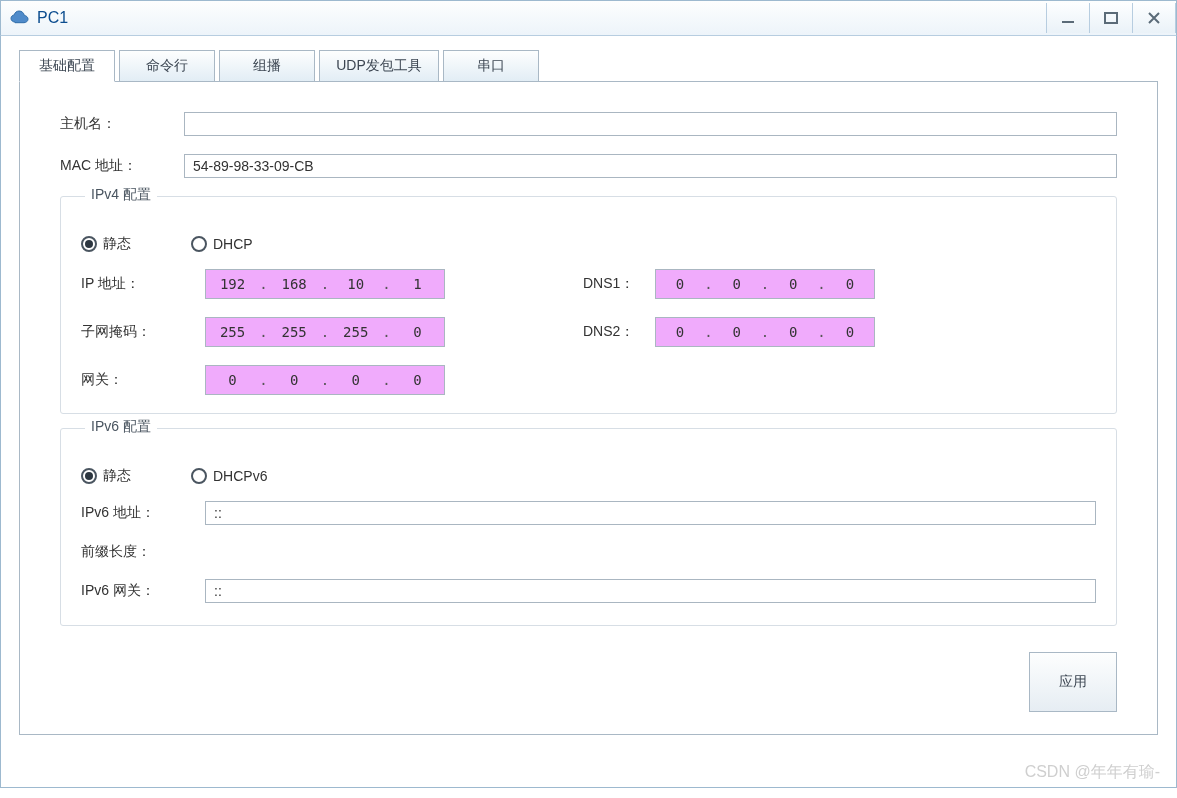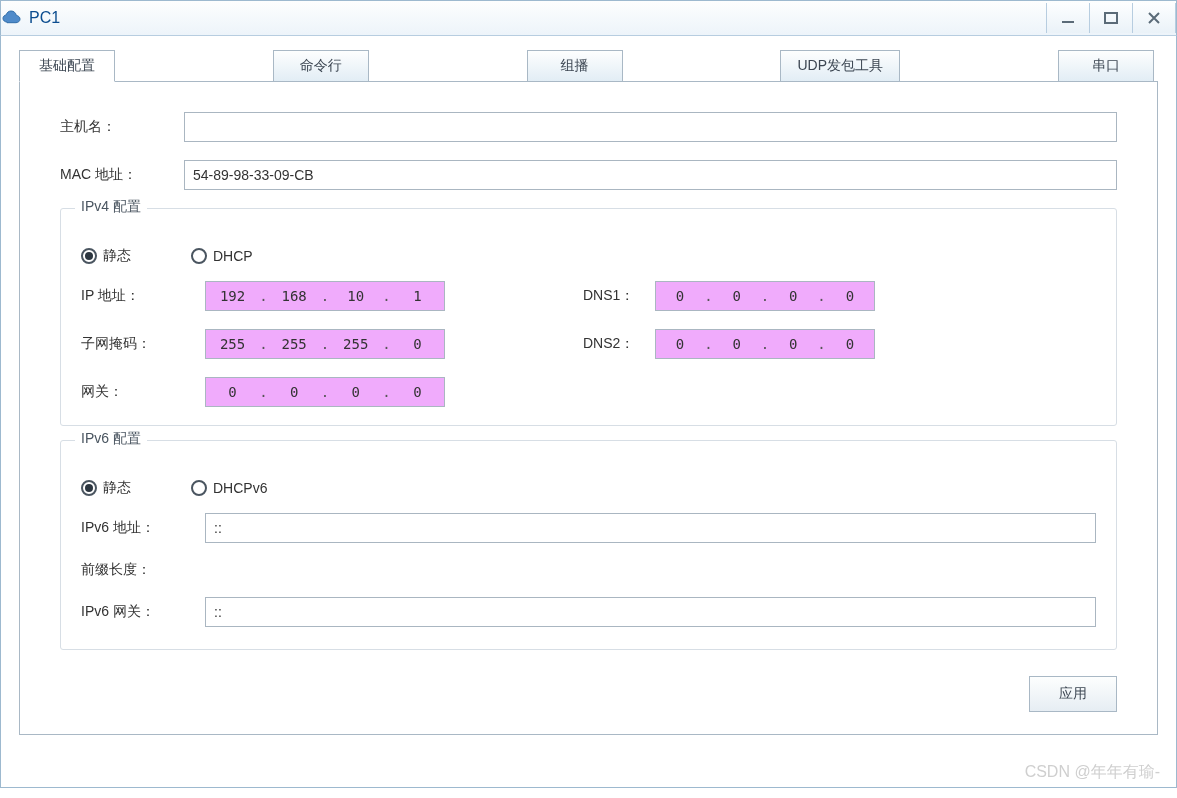--- a/index.html
+++ b/index.html
@@ -20,20 +20,21 @@
     justify-content: space-between;
     height: 36px;
     background: linear-gradient(#fdfefe, #edf4fa);
     border: 1px solid #9db9cf;
     border-bottom: 1px solid #b7cde0;
   }
   .titlebar-left {
     display: flex;
     align-items: center;
     gap: 6px;
+    padding-left: 8px;
     font-size: 16px;
     color: #0c4d8f;
   }
   .cloud-icon svg { display: block; }
   .win-btns { display: flex; }
   .win-btn {
     width: 44px; height: 30px;
     display: flex; align-items: center; justify-content: center;
     border: 1px solid #b7cde0;
     border-top: none; border-bottom: none;
@@ -54,21 +55,20 @@
     min-height: 752px;
   }
 
   
   .tabs {
     display: flex;
     align-items: flex-end;
     margin-bottom: -1px;
     position: relative;
     z-index: 2;
-    justify-content: space-between;
   }
   .tab {
     min-width: 96px;
     padding: 6px 14px;
     text-align: center;
     border: 1px solid #a9b8c5;
     background: linear-gradient(#fdfefe, #e2edf5);
     margin-right: 4px;
     font-size: 14px;
     color: #3c4652;
@@ -89,42 +89,42 @@
   }
 
   .form-row {
     display: flex;
     align-items: center;
     margin-bottom: 18px;
   }
   .form-label { width: 124px; }
   .text-input {
     flex: 1;
-    height: 30px;
+    height: 24px;
     border: 1px solid #aab6c1;
     padding: 2px 8px;
     font-size: 14px;
     font-family: inherit;
     color: #333;
     background:#fff;
   }
   .text-input.narrow { width: 160px; flex: 0 0 auto; }
 
   
   .group {
     border: 1px solid #d7dee5;
     border-radius: 3px;
     padding: 14px 20px 18px 20px;
     margin-top: 14px;
     position: relative;
   }
   .group-legend {
     position: absolute;
     top: -11px;
-    left: 14px;
+    left: 24px;
     background: #ffffff;
     padding: 0 6px;
     color: #4a5560;
     font-size: 14px;
   }
 
   .radio-row {
     display: flex;
     align-items: center;
     gap: 60px;
@@ -182,21 +182,21 @@
   .dns-label { padding-left: 8px; }
 
   
   .btn-row {
     display: flex;
     justify-content: flex-end;
     margin-top: 26px;
   }
   .apply-btn {
     min-width: 88px;
-    padding: 8px 22px;
+    padding: 20px 22px;
     background: linear-gradient(#fdfefe, #e6edf3);
     border: 1px solid #a9b8c5;
     font-size: 14px;
     color: #3c4652;
   }
 
   .watermark {
     position: absolute;
     right: 16px;
     bottom: 4px;

